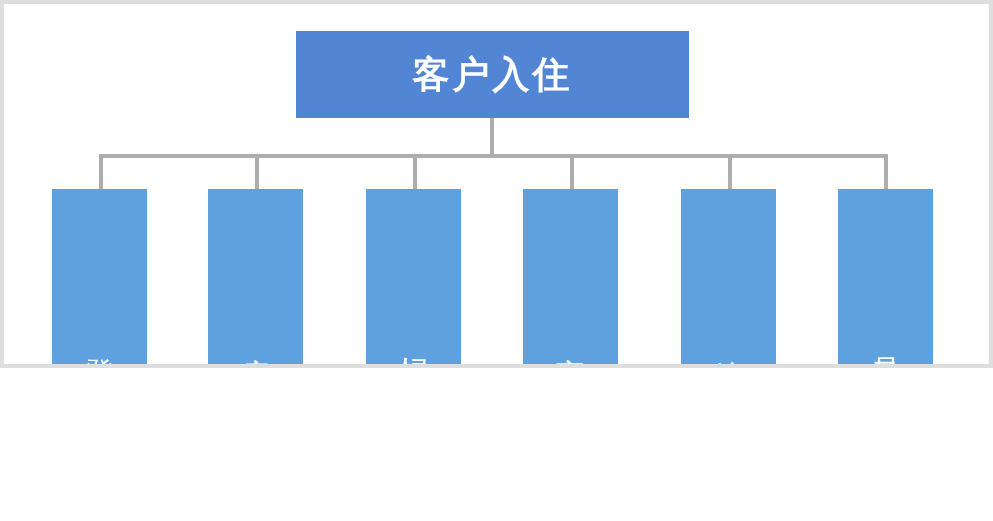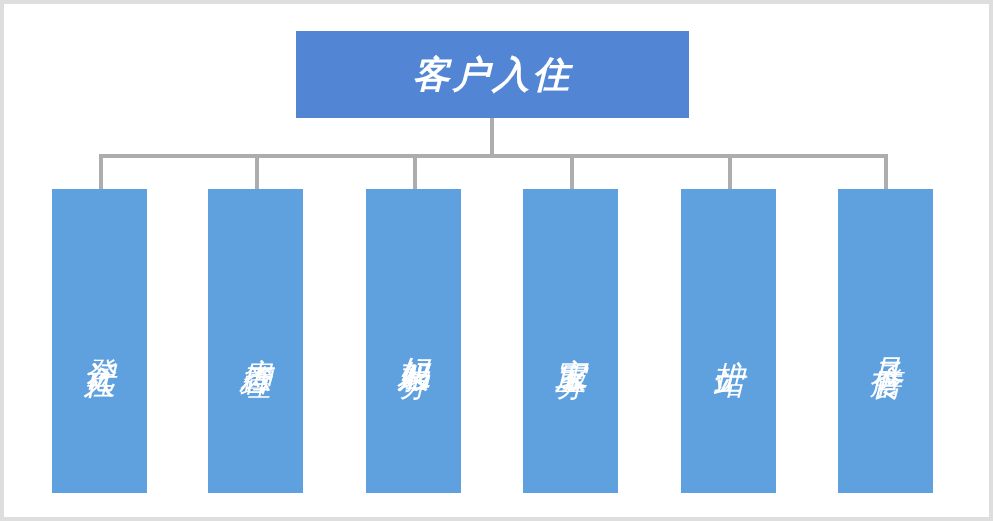--- a/index.html
+++ b/index.html
@@ -3,27 +3,26 @@
 <meta charset="utf-8">
 <style>
   html, body {
     margin: 0;
     padding: 0;
     background: #ffffff;
   }
   #canvas {
     position: relative;
     width: 993px;
-    height: 521px;
+    height: 368px;
     background: #ffffff;
     box-sizing: border-box;
     border: 4px solid #dedede;
     overflow: hidden;
     font-family: "Liberation Sans", "DejaVu Sans", sans-serif;
-    font-style: italic;
   }
 
   
   .root-node {
     position: absolute;
     left: 292px;
     top: 27px;
     width: 393px;
     height: 87px;
     background: #5285D4;

